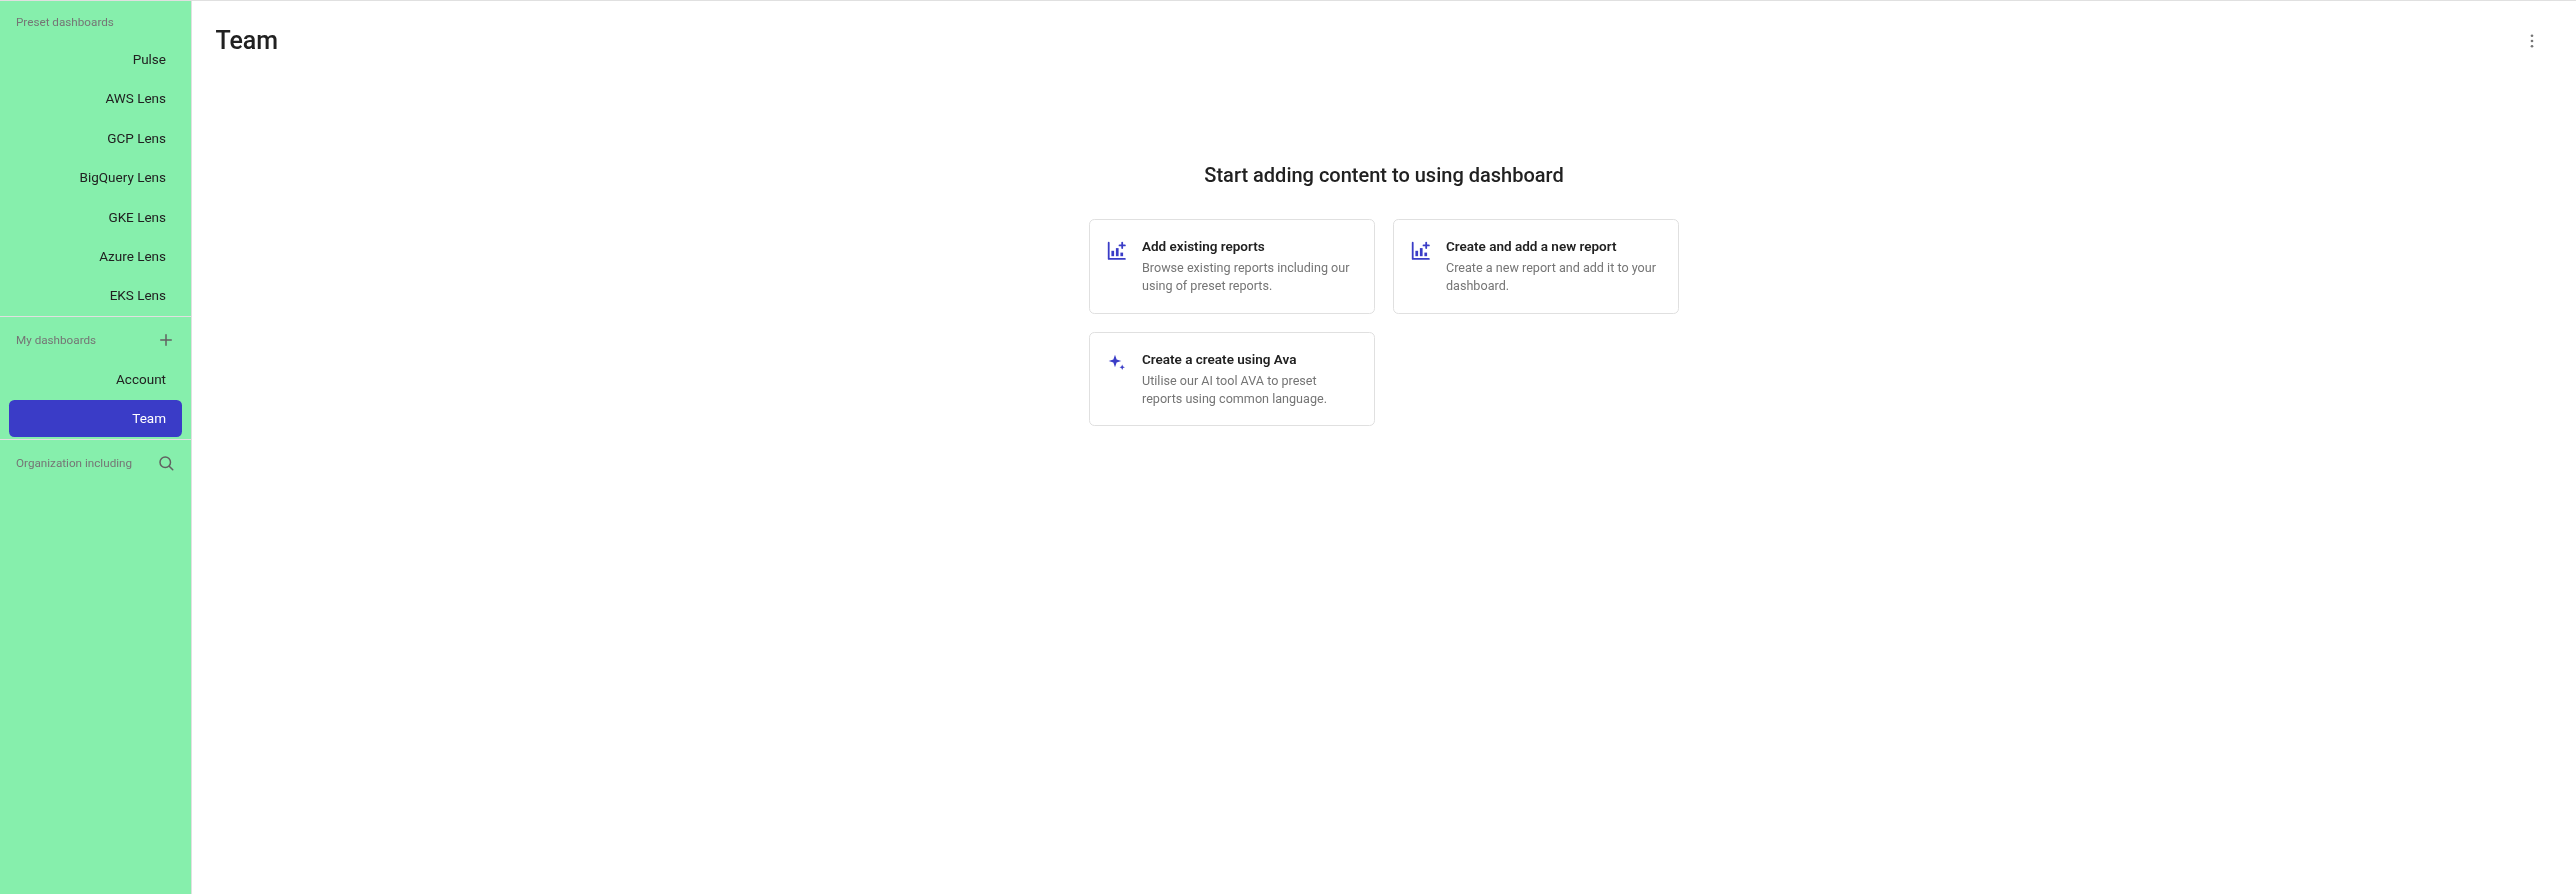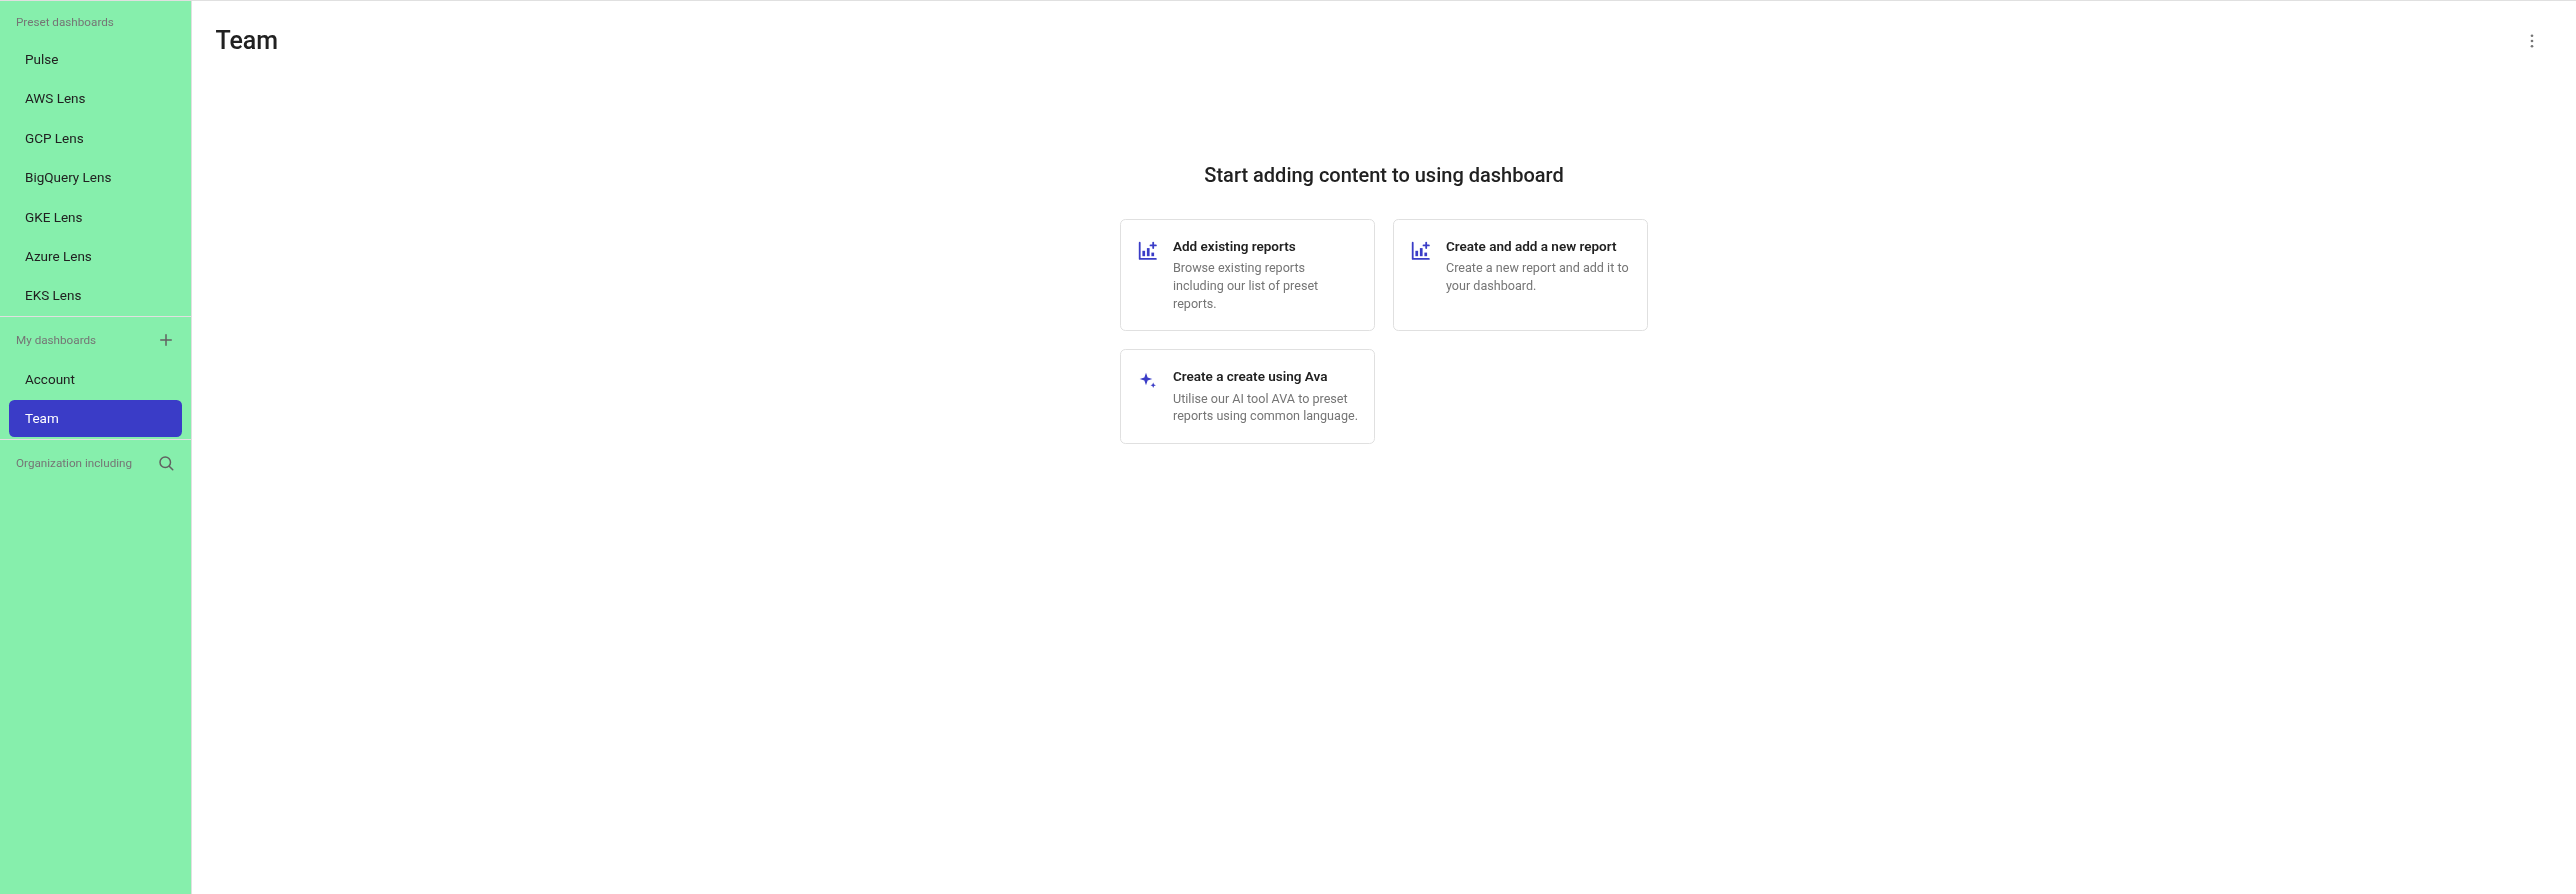--- a/index.html
+++ b/index.html
@@ -5,34 +5,34 @@
     * { margin: 0; padding: 0; box-sizing: border-box; }
     body { font-family: -apple-system, BlinkMacSystemFont, "Segoe UI", Roboto, Helvetica, Arial, sans-serif; color: #212121; background: #fff; }
     .app { display: flex; width: 100%; height: 100vh; border-top: 0.9px solid #e0e0e0; }
 
     
     .sidebar { width: 192px; flex-shrink: 0; background: #86efac; border-right: 0.9px solid #e0e0e0; display: flex; flex-direction: column; overflow-y: auto; }
     .sidebar-section { padding-top: 9px; }
     .sidebar-section + .sidebar-section { border-top: 0.9px solid #e0e0e0; }
     .section-header { display: flex; align-items: center; justify-content: space-between; padding: 5.4px 16px 9px 16px; font-size: 11.7px; color: #757575; }
     .section-header .action { color: #616161; cursor: pointer; display: inline-flex; }
-    .sidebar-item { display: flex; align-items: center; padding: 10.8px 16px; font-size: 13.5px; color: #212121; cursor: pointer; border-radius: 5.4px; margin: 1.8px 9px; }
+    .sidebar-item { display: flex; align-items: center; padding: 10.8px 16px; font-size: 13.5px; color: #212121; cursor: pointer; border-radius: 5.4px; margin: 1.8px 9px; justify-content: flex-end; }
     .sidebar-item.active { background: #3a3cc7; color: #fff; }
 
     
     .main { flex: 1; background: #fff; display: flex; flex-direction: column; }
     .main-header { display: flex; align-items: center; justify-content: space-between; padding: 25px 31px 9px 23.4px; }
     .page-title { font-size: 25px; font-weight: 500; }
     .kebab { color: #757575; cursor: pointer; display: inline-flex; padding: 3.6px; border-radius: 3.6px; }
 
     .content { flex: 1; display: flex; flex-direction: column; align-items: center; padding-top: 99px; }
     .empty-title { font-size: 20px; font-weight: 500; color: #212121; margin-bottom: 32px; }
 
     .card-grid { display: grid; grid-template-columns: 1fr 1fr; gap: 18px; }
-    .card { width: 255px; border: 0.9px solid #e0e0e0; border-radius: 5.4px; padding: 18px 16px; display: flex; gap: 14.4px; cursor: pointer; background: #fff; transition: border-color .1s; }
+    .card { width: 286px; border: 0.9px solid #e0e0e0; border-radius: 5.4px; padding: 18px 16px; display: flex; gap: 14.4px; cursor: pointer; background: #fff; transition: border-color .1s; }
     .card-icon { width: 21.6px; height: 21.6px; flex-shrink: 0; display: inline-flex; align-items: center; justify-content: center; color: #3a3cc7; margin-top: 1.8px; }
     .card-body { display: flex; flex-direction: column; gap: 5.4px; }
     .card-title { font-size: 13.5px; font-weight: 600; color: #212121; }
     .card-desc { font-size: 12.6px; color: #757575; line-height: 1.4; }
 
     svg { display: block; }
   </style>
 </head>
 <body>
 
@@ -122,21 +122,21 @@
               <path d="M3 3v18h18"></path>
               <rect x="6" y="12" width="3" height="6" fill="currentColor" stroke="none"></rect>
               <rect x="11" y="9" width="3" height="9" fill="currentColor" stroke="none"></rect>
               <rect x="16" y="14" width="3" height="4" fill="currentColor" stroke="none"></rect>
               <line x1="18" y1="3" x2="18" y2="9"></line>
               <line x1="15" y1="6" x2="21" y2="6"></line>
             </svg>
           </span>
           <div class="card-body">
             <div class="card-title">Add existing reports</div>
-            <div class="card-desc">Browse existing reports including our list of preset reports.</div>
+            <div class="card-desc">Browse existing reports including our using of preset reports.</div>
           </div>
         </div>
 
         <div class="card">
           <span class="card-icon">
             <svg width="21.6" height="21.6" viewBox="0 0 24 24" fill="none" stroke="currentColor" stroke-width="2" stroke-linecap="round" stroke-linejoin="round">
               <path d="M3 3v18h18"></path>
               <rect x="6" y="12" width="3" height="6" fill="currentColor" stroke="none"></rect>
               <rect x="11" y="9" width="3" height="9" fill="currentColor" stroke="none"></rect>
               <rect x="16" y="14" width="3" height="4" fill="currentColor" stroke="none"></rect>

